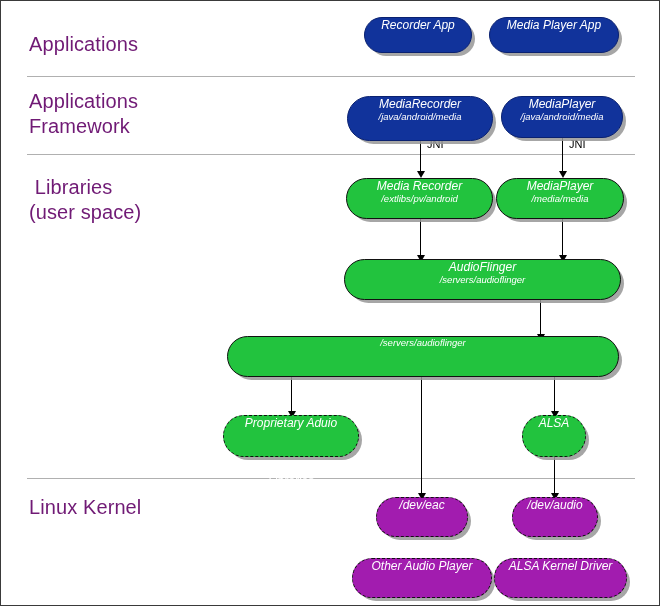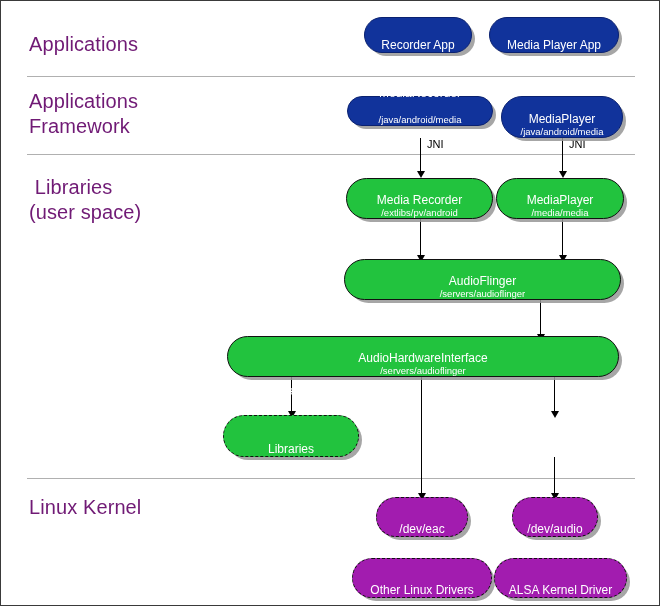--- a/index.html
+++ b/index.html
@@ -38,25 +38,26 @@
   }
 
   
   .node {
     position: absolute;
     box-sizing: border-box;
     border-radius: 999px;
     display: flex;
     flex-direction: column;
     align-items: center;
-    justify-content: flex-end;
+    justify-content: flex-start;
     color: #ffffff;
     text-align: center;
     z-index: 5;
     box-shadow: 4px 4px 0 -1px rgba(150,150,150,0.85);
+    font-style: italic;
   }
   .node .ttl {
     font-size: 12px;
     line-height: 14px;
     white-space: nowrap;
   }
   .node .sub {
     font-size: 9.5px;
     line-height: 11px;
     white-space: nowrap;
@@ -141,21 +142,21 @@
   <div class="arrowhead" style="left:550px; top:492px;"></div>
 
   <div class="node blue one-line" style="left:363px; top:16px; width:108px; height:36px;">
     <div class="ttl">Recorder App</div>
   </div>
 
   <div class="node blue one-line" style="left:488px; top:16px; width:130px; height:36px;">
     <div class="ttl">Media Player App</div>
   </div>
 
-  <div class="node blue" style="left:346px; top:95px; width:146px; height:30px;gap:14px;">
+  <div class="node blue" style="left:346px; top:95px; width:146px; height:45px;">
     <div class="ttl">MediaRecorder</div>
     <div class="sub">/java/android/media</div>
   </div>
 
   <div class="node blue" style="left:500px; top:95px; width:122px; height:42px;">
     <div class="ttl">MediaPlayer</div>
     <div class="sub">/java/android/media</div>
   </div>
 
   <div class="node green" style="left:345px; top:177px; width:147px; height:41px;">
@@ -167,39 +168,41 @@
     <div class="ttl">MediaPlayer</div>
     <div class="sub">/media/media</div>
   </div>
 
   <div class="node green" style="left:343px; top:258px; width:277px; height:41px;">
     <div class="ttl">AudioFlinger</div>
     <div class="sub">/servers/audioflinger</div>
   </div>
 
   <div class="node green" style="left:226px; top:335px; width:392px; height:41px;">
-    <div class="ttl">AudioHardwareInterface</div>
     <div class="sub">/servers/audioflinger</div>
   </div>
 
   <div class="node green dashed" style="left:222px; top:414px; width:136px; height:42px;gap:44px;">
     <div class="ttl">Proprietary Aduio</div>
     <div class="ttl">Libraries</div>
   </div>
 
+  <div class="node green dashed one-line" style="left:521px; top:414px; width:64px; height:42px;">
+    <div class="ttl">ALSA</div>
+  </div>
 
   <div class="node red dashed one-line" style="left:375px; top:496px; width:92px; height:40px;">
     <div class="ttl">/dev/eac</div>
   </div>
 
   <div class="node red dashed one-line" style="left:511px; top:496px; width:86px; height:40px;">
     <div class="ttl">/dev/audio</div>
   </div>
 
   <div class="node red dashed one-line" style="left:351px; top:557px; width:140px; height:40px;">
-    <div class="ttl">Other Linux Drivers</div>
+    <div class="ttl">Other Audio Player</div>
   </div>
 
   <div class="node red dashed one-line" style="left:493px; top:557px; width:133px; height:40px;">
     <div class="ttl">ALSA Kernel Driver</div>
   </div>
 
 </div>
 
 </body></html>

